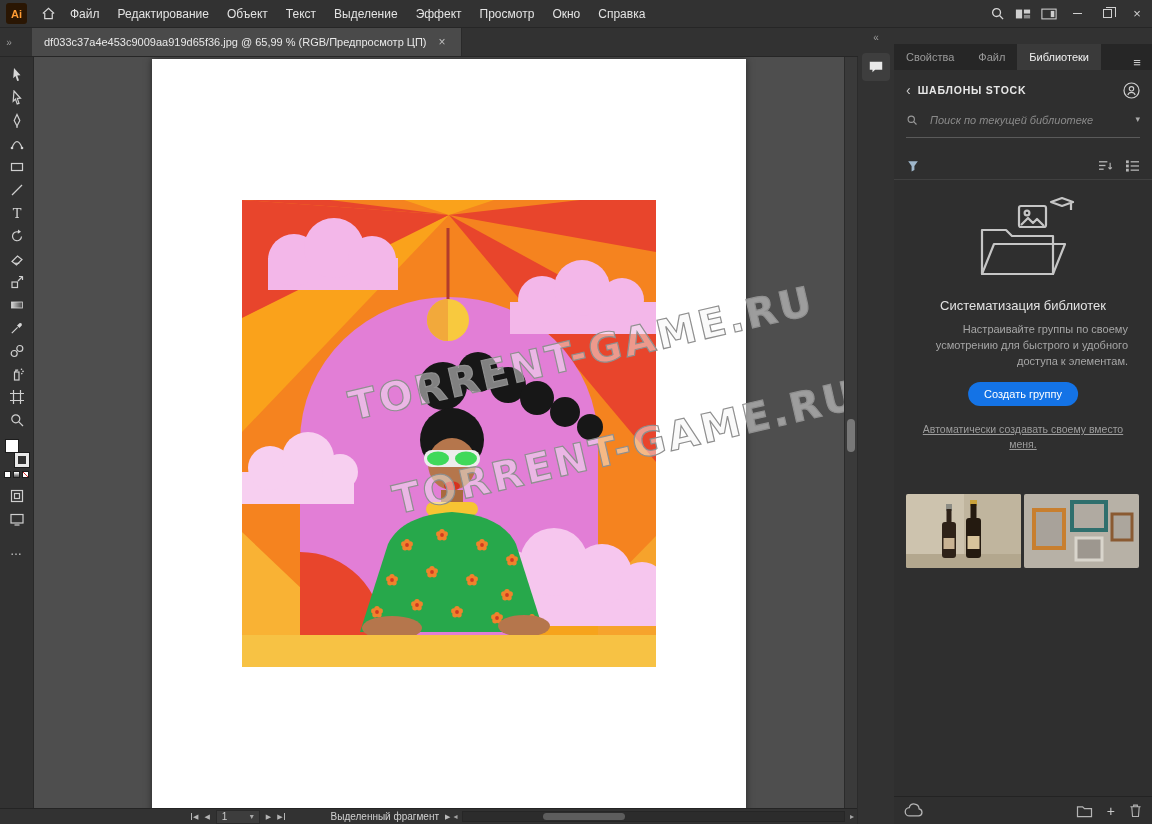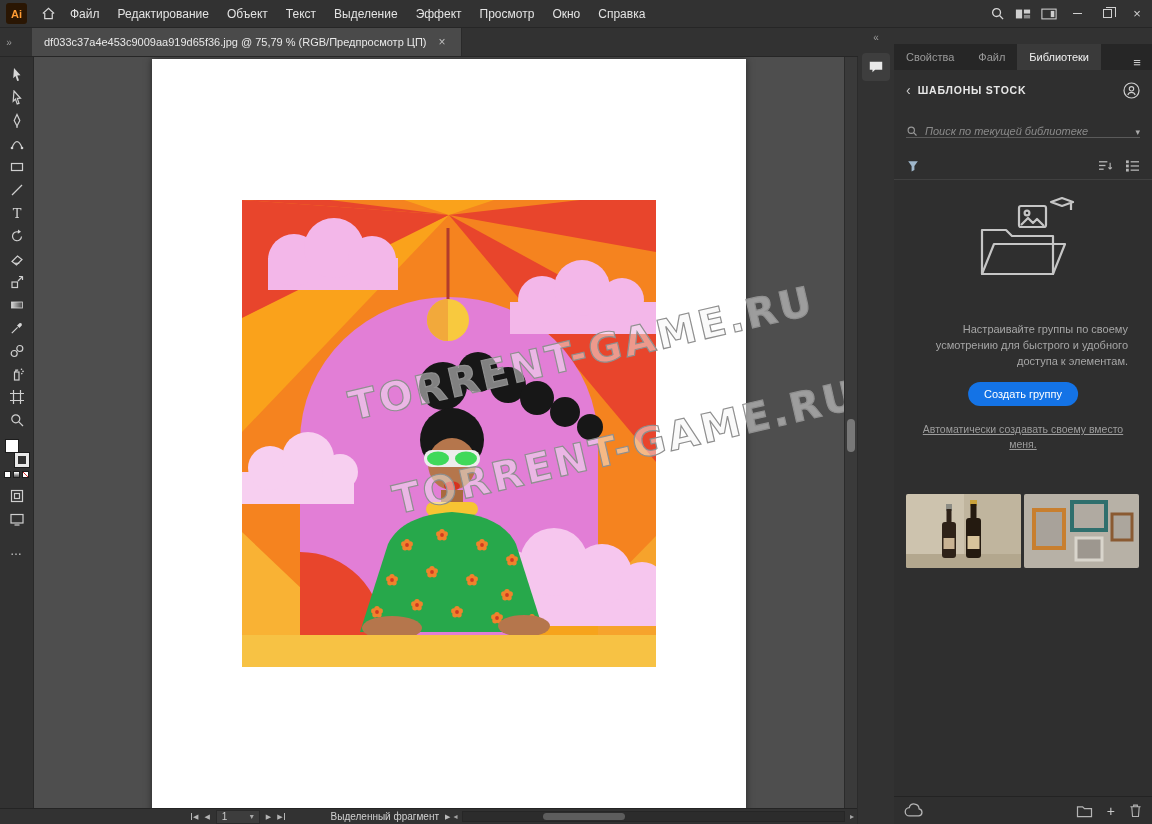--- a/index.html
+++ b/index.html
@@ -56,21 +56,21 @@
   
   .panel { position:absolute; left:894px; top:44px; width:258px; height:780px; background:#2f2f2f; display:flex; flex-direction:column; z-index:20; }
   .panel-tabs { height:26px; background:#262626; display:flex; align-items:flex-end; font-size:11px; }
   .ptab { padding:0 12px; line-height:26px; color:#9a9a9a; }
   .ptab.active { background:#3a3a3a; color:#f2f2f2; }
   .ptabs-menu { margin-left:auto; width:30px; display:flex; align-items:center; justify-content:center; color:#c9c9c9; font-size:13px; }
   .panel-body { position:relative; flex:1; overflow:hidden; }
   .lib-header { position:absolute; top:10px; left:12px; right:12px; height:20px; display:flex; align-items:center; }
   .lib-back { color:#cccccc; font-size:14px; margin-right:7px; }
   .lib-title { font-size:10.5px; font-weight:bold; letter-spacing:.8px; color:#e8e8e8; flex:1; }
-  .search-row { position:absolute; top:44px; left:12px; right:12px; height:24px; display:flex; align-items:flex-end; gap:7px; border-bottom:1px solid #5a5a5a; }
+  .search-row { position:absolute; top:44px; left:12px; right:12px; height:24px; display:flex; align-items:flex-start; gap:12px; border-bottom:1px solid #5a5a5a; }
   .search-input { flex:1; background:transparent; border:none; outline:none; font-style:italic; font-size:11px; color:#cfcfcf; font-family:"Liberation Sans", sans-serif; }
   .search-input::placeholder { color:#8a8a8a; }
   .chev { color:#aaaaaa; font-size:9px; }
   .filter-row { position:absolute; top:82px; left:0; right:0; height:28px; padding:0 12px; display:flex; align-items:center; border-bottom:1px solid #404040; }
   .filter-spacer { flex:1; }
   .sort-icons { display:flex; gap:12px; }
   .empty-graphic { position:absolute; top:124px; left:0; right:0; display:flex; justify-content:center; }
   .empty-title { position:absolute; top:228px; left:0; right:0; text-align:center; font-size:13px; color:#e3e3e3; }
   .empty-text { position:absolute; top:252px; left:24px; right:24px; text-align:right; font-size:11px; line-height:1.45; color:#a6a6a6; }
   .create-btn { position:absolute; top:312px; left:50%; transform:translateX(-50%); background:#1473E6; color:#ffffff; font-size:11px; font-weight:normal; padding:6px 16px; border-radius:14px; border:none; white-space:nowrap; font-family:"Liberation Sans", sans-serif; }
@@ -146,21 +146,21 @@
         <span class="wb-restore"></span>
       </div>
     <div class="win-btn">
         <span>×</span>
       </div>
   </div>
 
   <div class="tabbar">
     <span class="collapse-left">»</span>
     <div class="doc-tab">
-      <span>df033c37a4e453c9009aa919d65f36.jpg @ 75,79 % (RGB/Предпросмотр ЦП)</span>
+      <span>df033c37a4e453c9009aa919d65f36.jpg @ 65,99 % (RGB/Предпросмотр ЦП)</span>
       <span class="tab-close">×</span>
     </div>
   </div>
 
   <div class="toolbar">
     <div class="tool" title="selection">
       <svg width="16" height="16" viewBox="0 0 16 16">
           <path d="M5 1 L11.5 8.3 L8.3 8.4 L10 13.4 L8.2 14 L6.5 9.1 L4.2 11.3 Z" fill="#d6d6d6" stroke="none"></path>
         </svg>
     </div>
@@ -456,20 +456,21 @@
         <svg width="112" height="90" viewBox="0 0 112 90" fill="none" stroke="#c6c6c6" stroke-width="2.2" stroke-linejoin="round">
           <path d="M15 80 V36 H39 L45 42 H86 V80 Z"></path>
           <path d="M15 80 L27 50 H98 L86 80 Z"></path>
           <rect x="52" y="12" width="27" height="21" rx="2"></rect>
           <circle cx="60" cy="19" r="2.4"></circle>
           <path d="M54 31 L61 24 L66 29 L70 25 L77 32"></path>
           <path d="M84 8 L95 4 L106 8 L95 12 Z"></path>
           <line x1="104" y1="9" x2="104" y2="16"></line>
         </svg>
       </div>
+      <div class="empty-title">Систематизация библиотек</div>
       <div class="empty-text">Настраивайте группы по своему усмотрению для быстрого и удобного доступа к элементам.</div>
       <button class="create-btn">Создать группу</button>
       <div class="auto-link">Автоматически создавать своему вместо меня.</div>
 
       <div class="thumbs">
         <div class="thumb">
           <svg width="115" height="74" viewBox="0 0 115 74">
             <rect width="115" height="74" fill="#cdc3ae"></rect>
             <rect x="58" y="0" width="57" height="74" fill="#c0b59e"></rect>
             <rect x="0" y="60" width="115" height="14" fill="#b3a78e"></rect>

